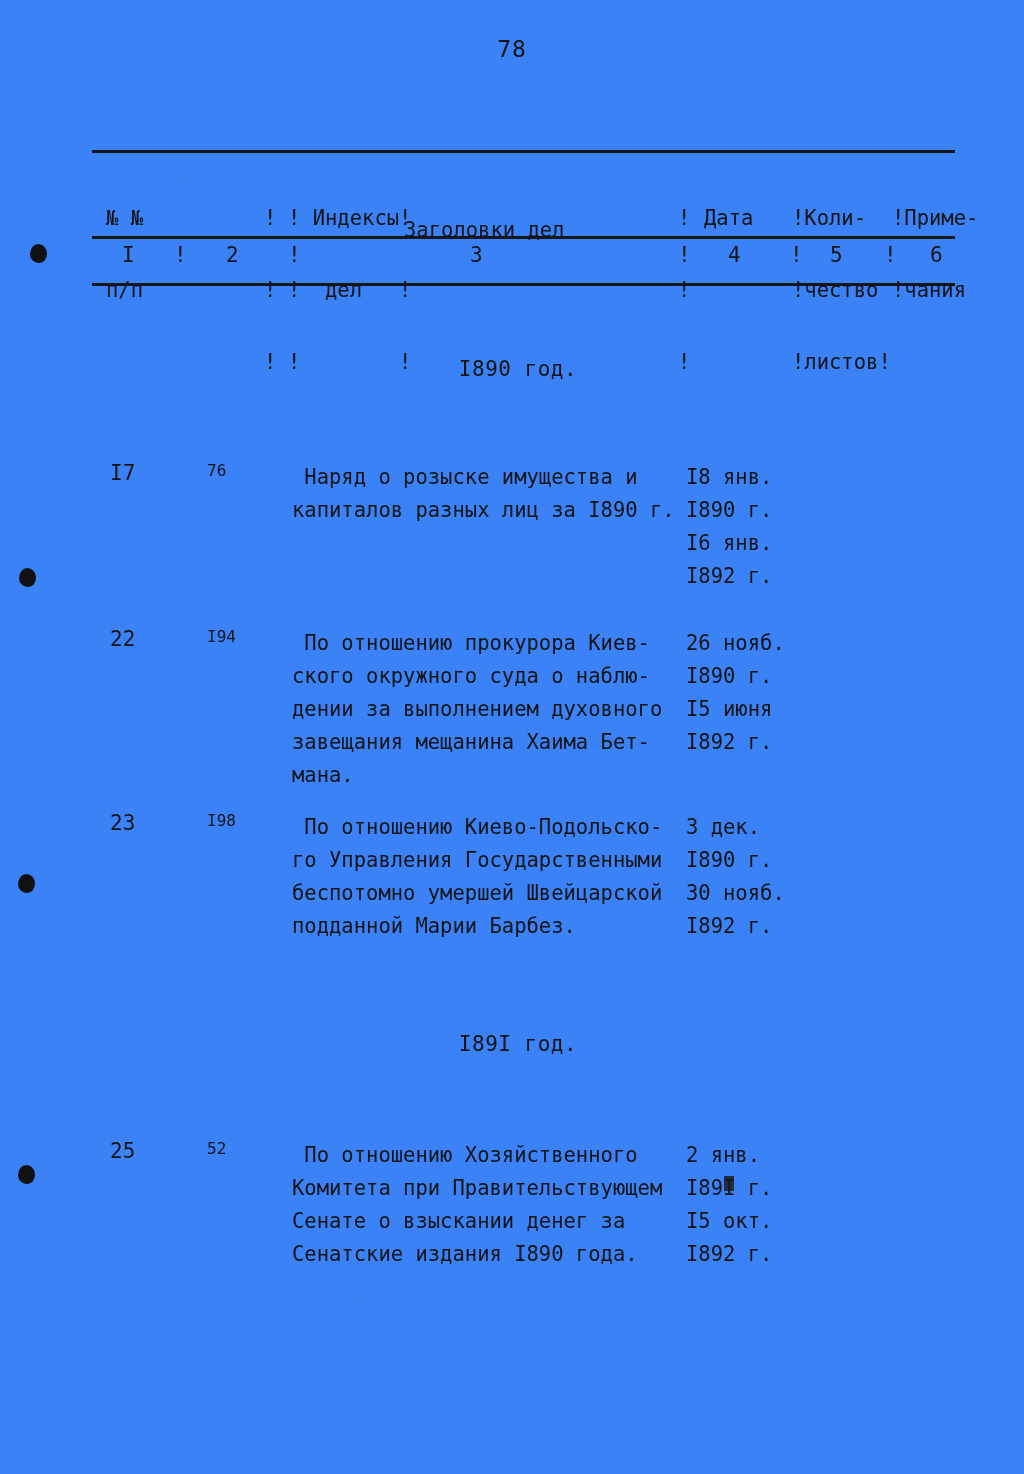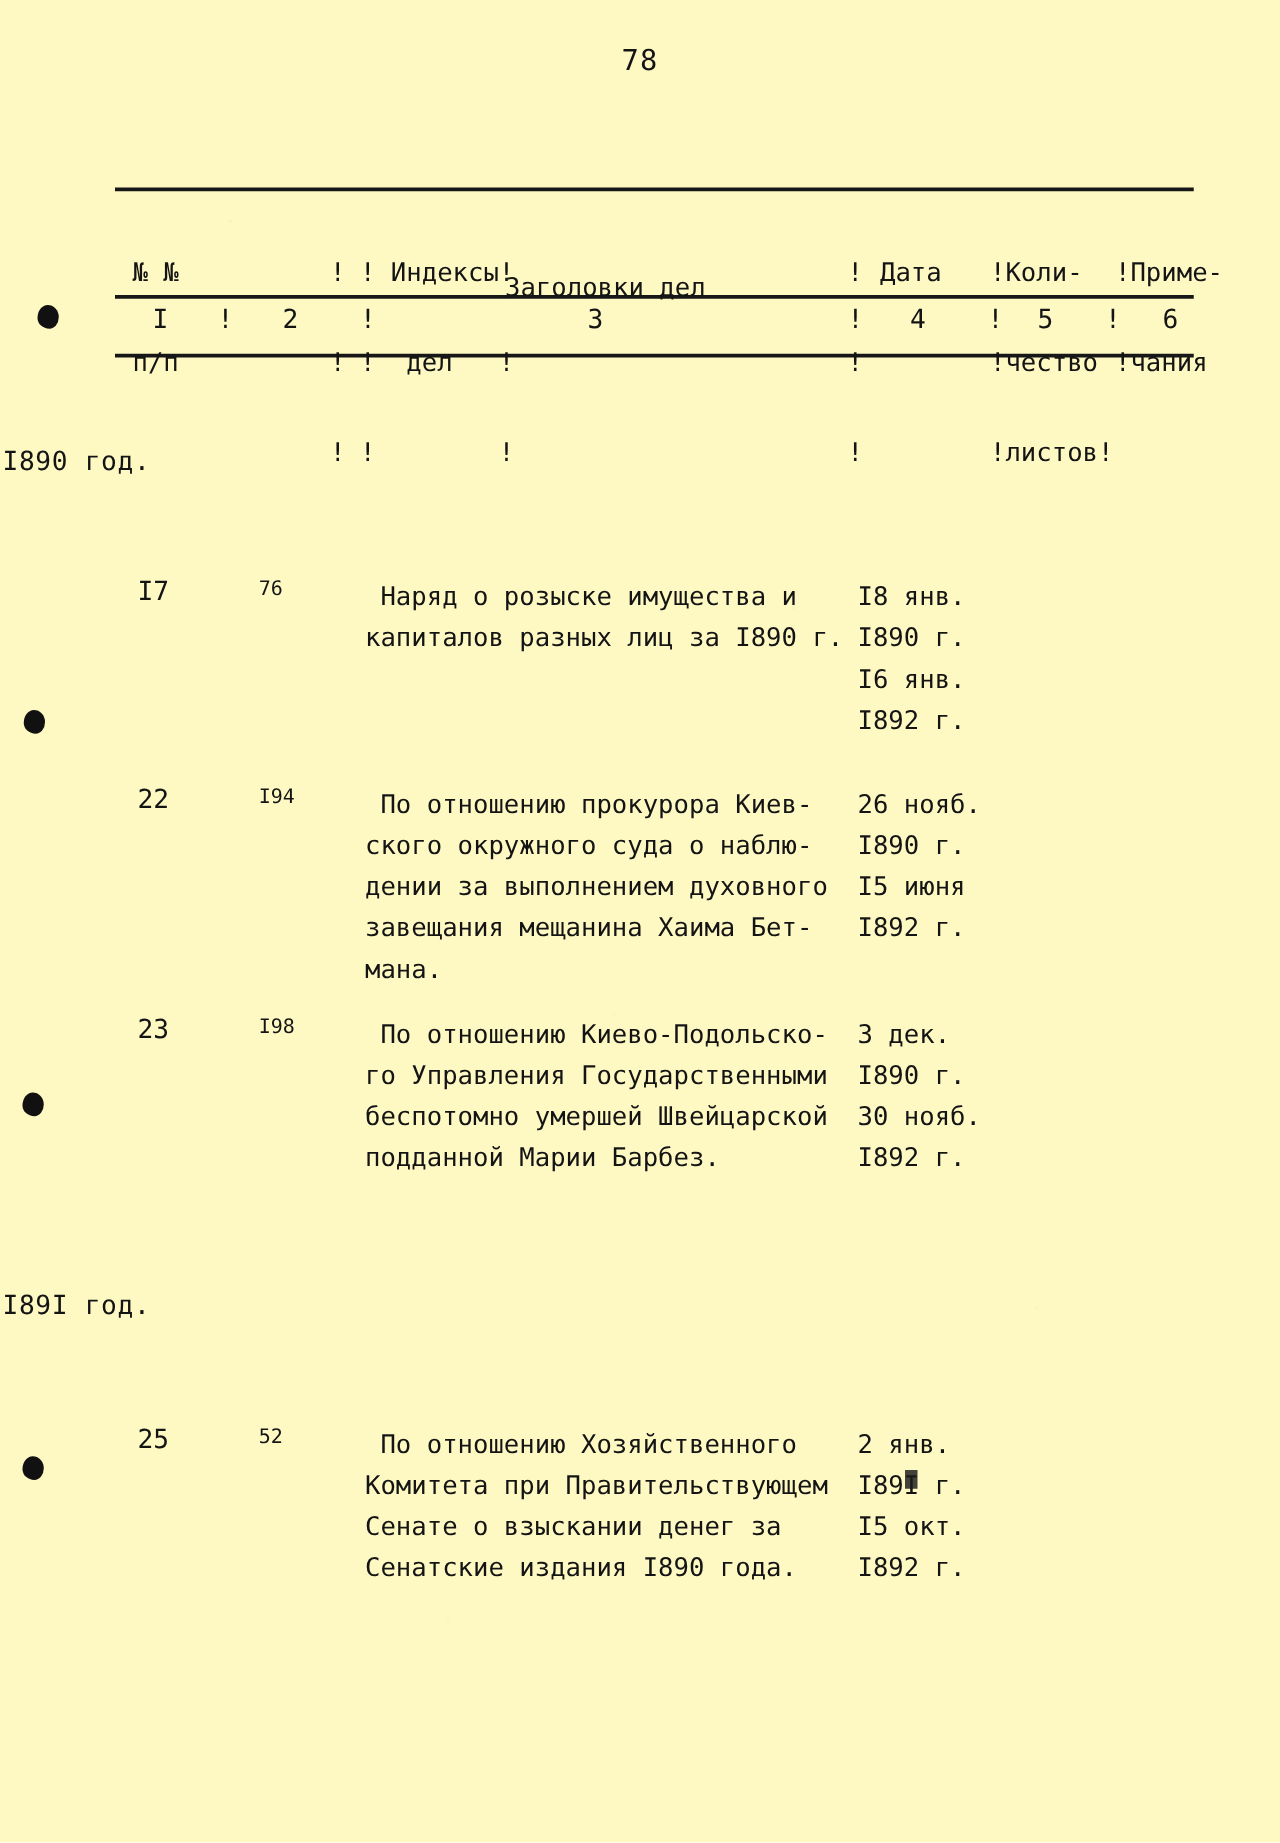--- a/index.html
+++ b/index.html
@@ -9,21 +9,21 @@
   }
   body {
     font-family: "DejaVu Sans Mono", "Liberation Mono", monospace;
     color: #141414;
   }
   #page {
     position: relative;
     width: 1024px;
     height: 1474px;
     overflow: hidden;
-    background: #fef9c3;
+    background: #3b82f6;
   }
 
   
   #paper-grain {
     position: absolute;
     inset: 0;
     background:
       radial-gradient(circle at 18% 12%, rgba(0,0,0,.018) 0 1px, transparent 2px),
       radial-gradient(circle at 62% 33%, rgba(0,0,0,.015) 0 1px, transparent 2px),
       radial-gradient(circle at 81% 71%, rgba(0,0,0,.015) 0 1px, transparent 2px),
@@ -77,22 +77,22 @@
     left: 92px;
     top: 243px;
     width: 863px;
     height: 34px;
     font-size: 21px;
   }
   .num-cell { position: absolute; white-space: pre; }
 
   
   .year-heading {
-    left: 2px; right: 0;
-    text-align: left;
+    left: 12px; right: 0;
+    text-align: center;
     font-size: 21px;
     letter-spacing: .5px;
   }
   #year-1890 { top: 357px; }
   #year-1891 { top: 1032px; }
 
   
   .entry { left: 92px; width: 880px; }
   .entry-no {
     position: absolute;

